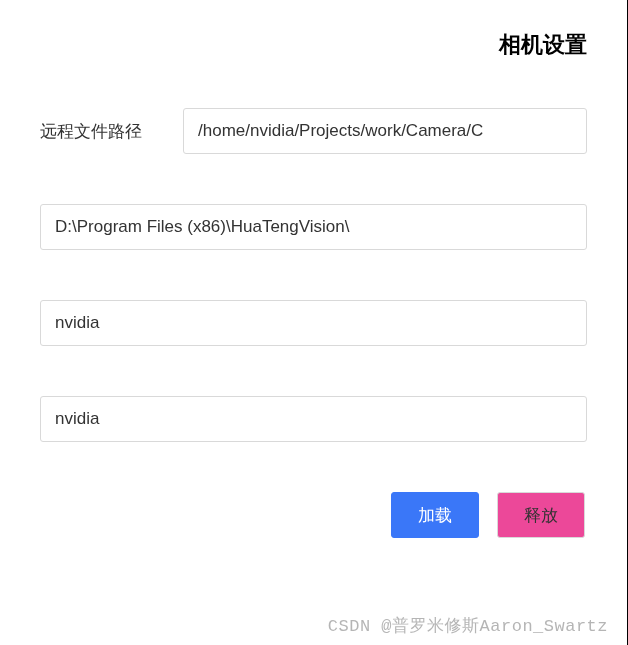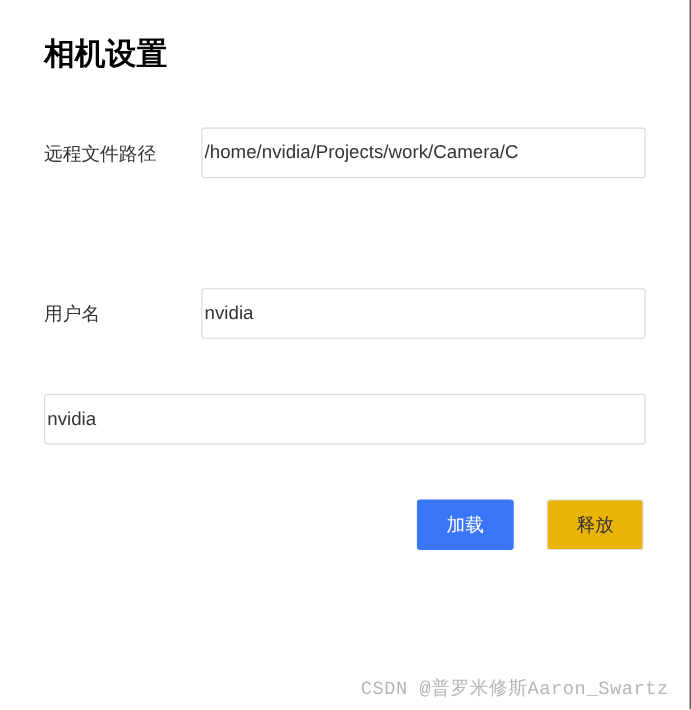--- a/index.html
+++ b/index.html
@@ -14,65 +14,66 @@
       height: 645px;
       position: relative;
       overflow: hidden;
     }
     .container {
       padding: 30px 40px;
       border-right: 1px solid #000;
       height: 100%;
     }
     .title {
-      font-size: 28px;
+      font-size: 22px;
       font-weight: 700;
       color: #000;
       margin-bottom: 48px;
+      text-align: right;
     }
     .form-row {
       display: flex;
       align-items: center;
       margin-bottom: 50px;
       gap: 23px;
     }
     .label {
       width: 120px;
       font-size: 17px;
       color: #333;
       flex-shrink: 0;
     }
     .input {
       flex: 1;
       height: 46px;
-      padding: 0 2px;
+      padding: 0 14px;
       font-size: 17px;
       color: #333;
       border: 1px solid #d9d9d9;
       border-radius: 3px;
       outline: none;
       text-overflow: ellipsis;
       white-space: nowrap;
       overflow: hidden;
     }
     .button-row {
       display: flex;
       justify-content: flex-end;
-      gap: 30px;
+      gap: 18px;
       margin-top: 10px;
       padding-right: 2px;
     }
     .btn {
       height: 46px;
       padding: 0 26px;
       font-size: 17px;
       border-radius: 3px;
       cursor: pointer;
       border: 1px solid #d9d9d9;
-      background: #eab308;
+      background: #ec4899;
       color: #333;
     }
     .btn-primary {
       background: #3a77f8;
       border-color: #3a77f8;
       color: #fff;
     }
     .watermark {
       position: absolute;
       bottom: 8px;
@@ -89,24 +90,24 @@
 
 <div class="container">
   <h1 class="title">相机设置</h1>
 
   <div class="form-row">
     <div class="label">远程文件路径</div>
     <input class="input" type="text" value="/home/nvidia/Projects/work/Camera/C" style="">
   </div>
 
   <div class="form-row">
+    <input class="input" type="text" value="D:\Program Files (x86)\HuaTengVision\" style="">
   </div>
 
   <div class="form-row">
-    <div class="label">用户名</div>
     <input class="input" type="text" value="nvidia" style="">
   </div>
 
   <div class="form-row">
     <input class="input" type="text" value="nvidia" style="">
   </div>
 
   <div class="button-row">
     <button class="btn btn-primary">加载</button>
     <button class="btn">释放</button>

